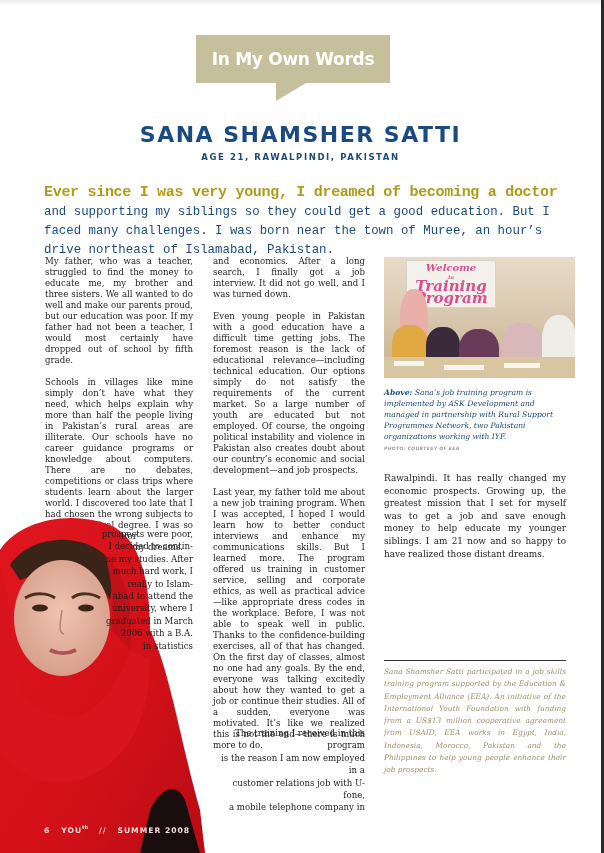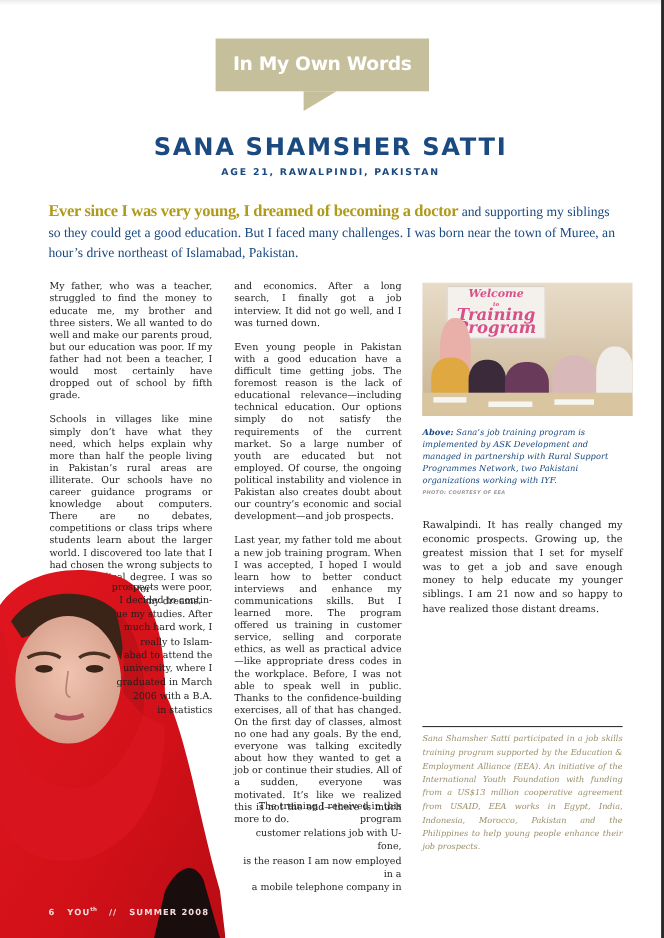--- a/index.html
+++ b/index.html
@@ -14,21 +14,21 @@
            display: flex; align-items: center; justify-content: center; }
   .badge-text { font-family: "DejaVu Sans", sans-serif; font-weight: bold; font-size: 17px; color: #ffffff; letter-spacing: -0.3px; }
   .badge-tail { position: absolute; left: 276px; top: 83px; width: 0; height: 0;
                 border-left: 0 solid transparent; border-right: 30px solid transparent; border-top: 18px solid #c6bf9c; }
 
   .name { position: absolute; left: 0; width: 601px; top: 122px; text-align: center;
           font-family: "DejaVu Sans", sans-serif; font-weight: bold; font-size: 22px; letter-spacing: 1.5px; color: #1a4a80; }
   .subtitle { position: absolute; left: 0; width: 601px; top: 152px; text-align: center;
               font-family: "DejaVu Sans", sans-serif; font-weight: bold; font-size: 8.5px; letter-spacing: 1.6px; color: #1a4a80; }
 
-  .intro { position: absolute; left: 44px; top: 183px; width: 520px; font-family: Liberation Serif, serif;
+  .intro { position: absolute; left: 44px; top: 183px; width: 520px; font-family: Liberation Mono, monospace;
            font-size: 12.4px; line-height: 19px; color: #1a4a80; }
   .intro .lead { color: #b09a1a; font-weight: bold; font-size: 15px; letter-spacing: -0.3px; }
 
   .col { position: absolute; font-family: "DejaVu Serif", serif; font-size: 8.6px; line-height: 11px; color: #1e1e1e;
          text-align: justify; hyphens: manual; }
   .col p { margin-bottom: 11px; }
   .col1 { left: 45px; top: 256px; width: 148px; }
   .col2 { left: 213px; top: 256px; width: 152px; }
   .col3 { left: 384px; top: 472px; width: 182px; font-size: 8.9px; line-height: 12.6px; }
 
@@ -139,22 +139,22 @@
   <div>in statistics</div>
 </div>
 
 <div class="col col2">
   <p>and economics. After a long search, I finally got a job interview. It did not go well, and I was turned down.</p>
   <p>Even young people in Pakistan with a good education have a difficult time getting jobs. The foremost reason is the lack of educational relevance—including technical education. Our options simply do not satisfy the requirements of the current market. So a large number of youth are educated but not employed. Of course, the ongoing political instability and violence in Pakistan also creates doubt about our country’s economic and social development—and job prospects.</p>
   <p>Last year, my father told me about a new job training program. When I was accepted, I hoped I would learn how to better conduct interviews and enhance my communications skills. But I learned more. The program offered us training in customer service, selling and corporate ethics, as well as practical advice—like appropriate dress codes in the workplace. Before, I was not able to speak well in public. Thanks to the confidence-building exercises, all of that has changed. On the first day of classes, almost no one had any goals. By the end, everyone was talking excitedly about how they wanted to get a job or continue their studies. All of a sudden, everyone was motivated. It’s like we realized this is not the end—there is much more to do.</p>
 </div>
 <div class="cont-block">
   <div>The training I received in this program</div>
+  <div>is the reason I am now employed in a</div>
   <div>customer relations job with U-fone,</div>
-  <div>is the reason I am now employed in a</div>
   <div>a mobile telephone company in</div>
 </div>
 
 <div class="photo">
   <div class="banner">
     <span class="w">Welcome</span>
     <span class="to">to</span>
     <span class="tp">Training Program</span>
   </div>
   <div class="person" style="left:16px;top:32px;width:28px;height:60px;background:#e8b0a8;"></div>

